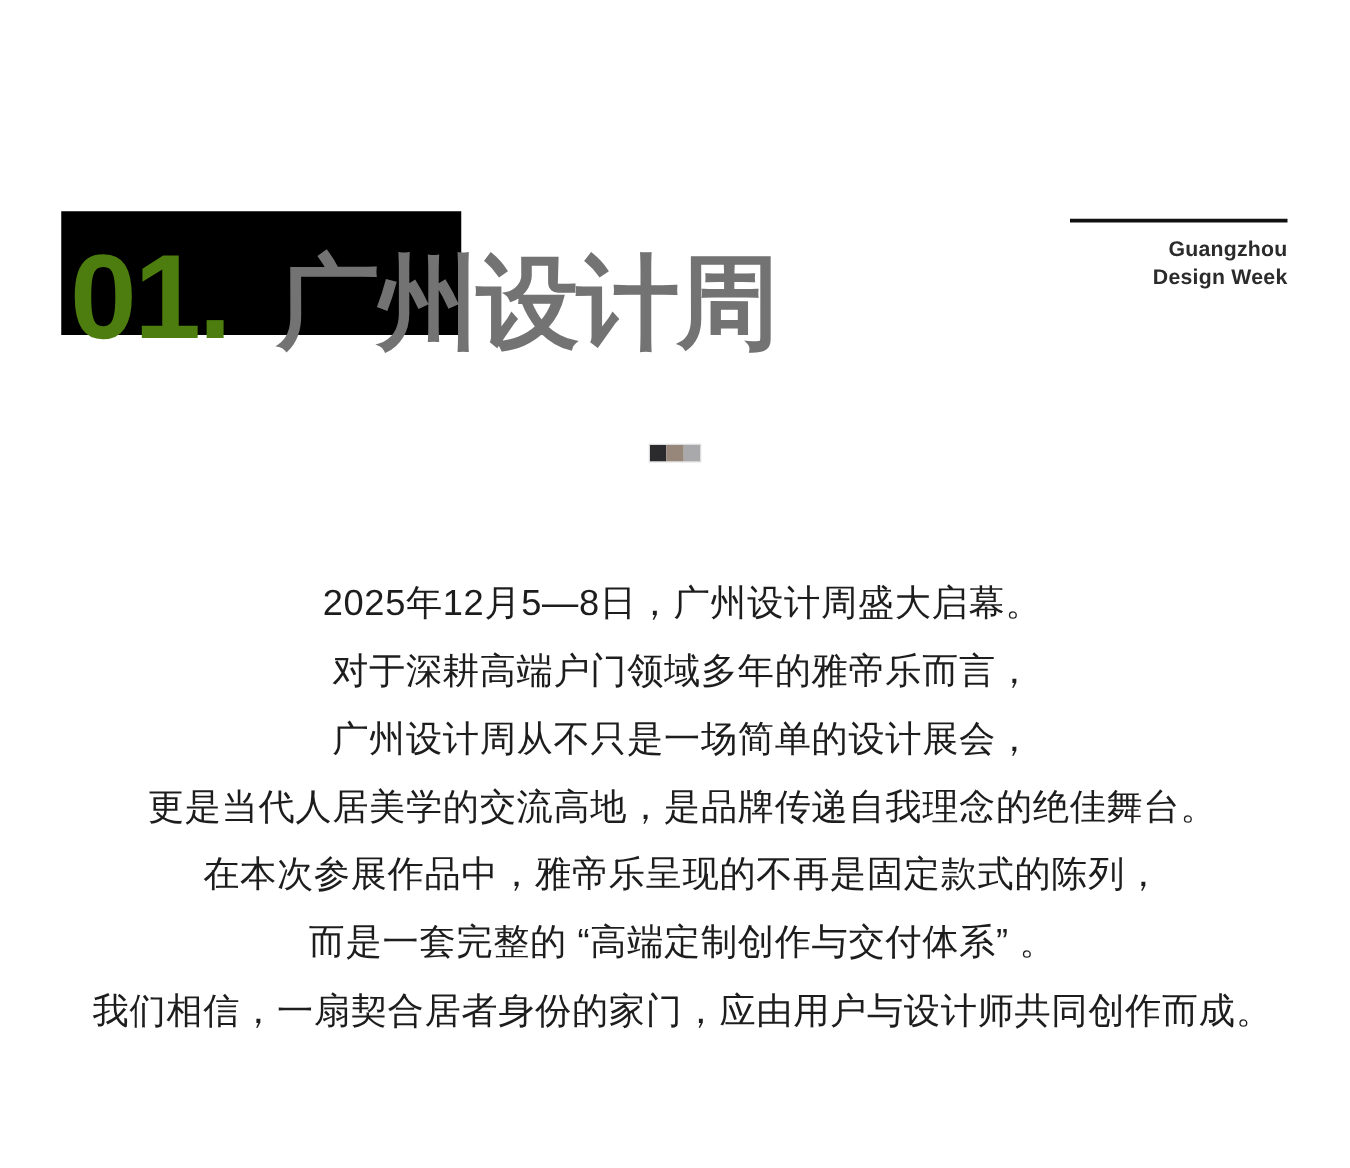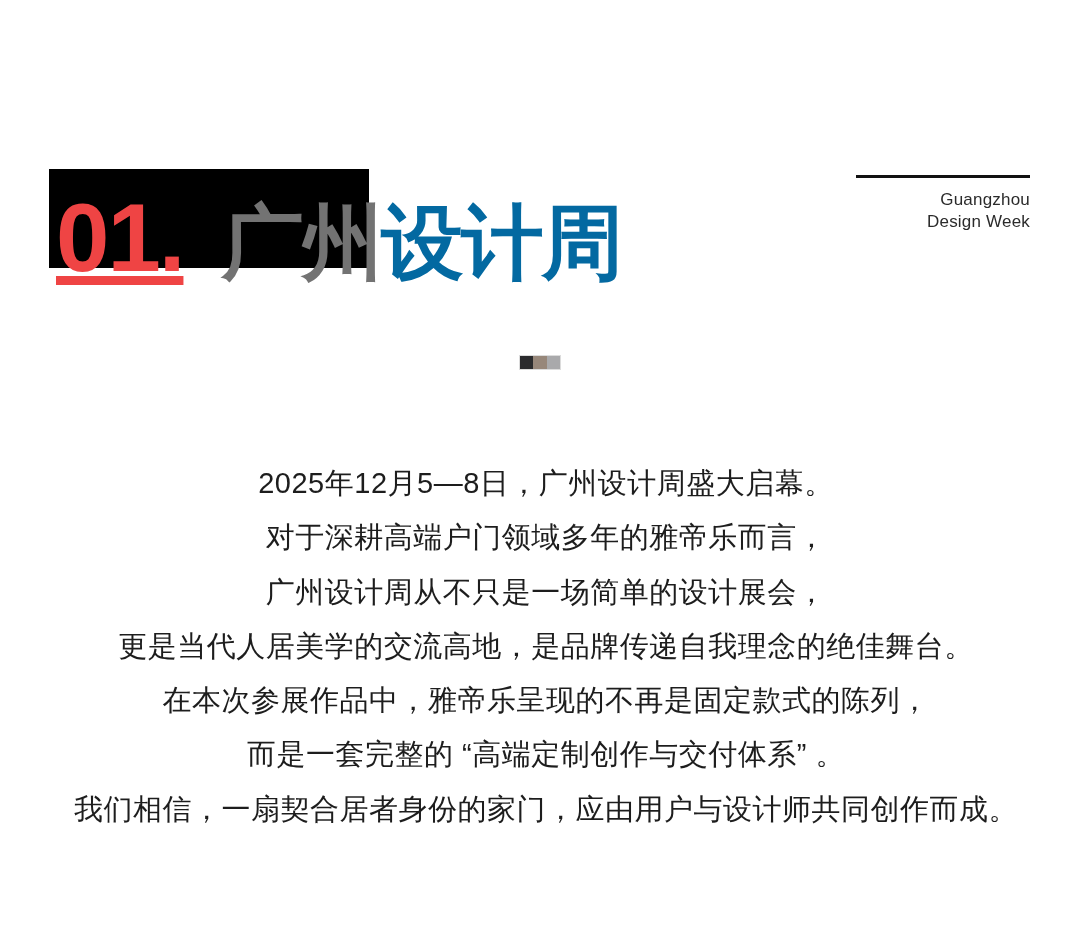--- a/index.html
+++ b/index.html
@@ -29,57 +29,56 @@
     top: 188px;
     white-space: nowrap;
     font-weight: 900;
     z-index: 2;
   }
   .title-num {
     display: inline-block;
     font-size: 96px;
     line-height: 100px;
     letter-spacing: -2px;
-    color: #ef4444;
+    color: #4d7c0f;
     margin-right: 38px;
     vertical-align: baseline;
-    text-decoration: underline;
   }
   .title-hl {
     display: inline-block;
     font-size: 82px;
     line-height: 100px;
     letter-spacing: -2px;
     color: #737373;
     vertical-align: baseline;
   }
   .title-rest {
     display: inline-block;
     font-size: 82px;
     line-height: 100px;
     letter-spacing: -2px;
-    color: #0369a1;
+    color: #737373;
     vertical-align: baseline;
   }
 
   
   .brand-rule {
     position: absolute;
     left: 856px;
     top: 175px;
     width: 174px;
     height: 3px;
     background: #111111;
   }
   .brand-block {
     position: absolute;
     right: 50px;
     top: 189px;
     text-align: right;
-    font-weight: normal;
+    font-weight: bold;
     font-size: 17px;
     line-height: 21.5px;
     color: #2b2b2b;
     letter-spacing: 0.2px;
   }
 
   
   .divider-squares {
     position: absolute;
     left: 519px;

